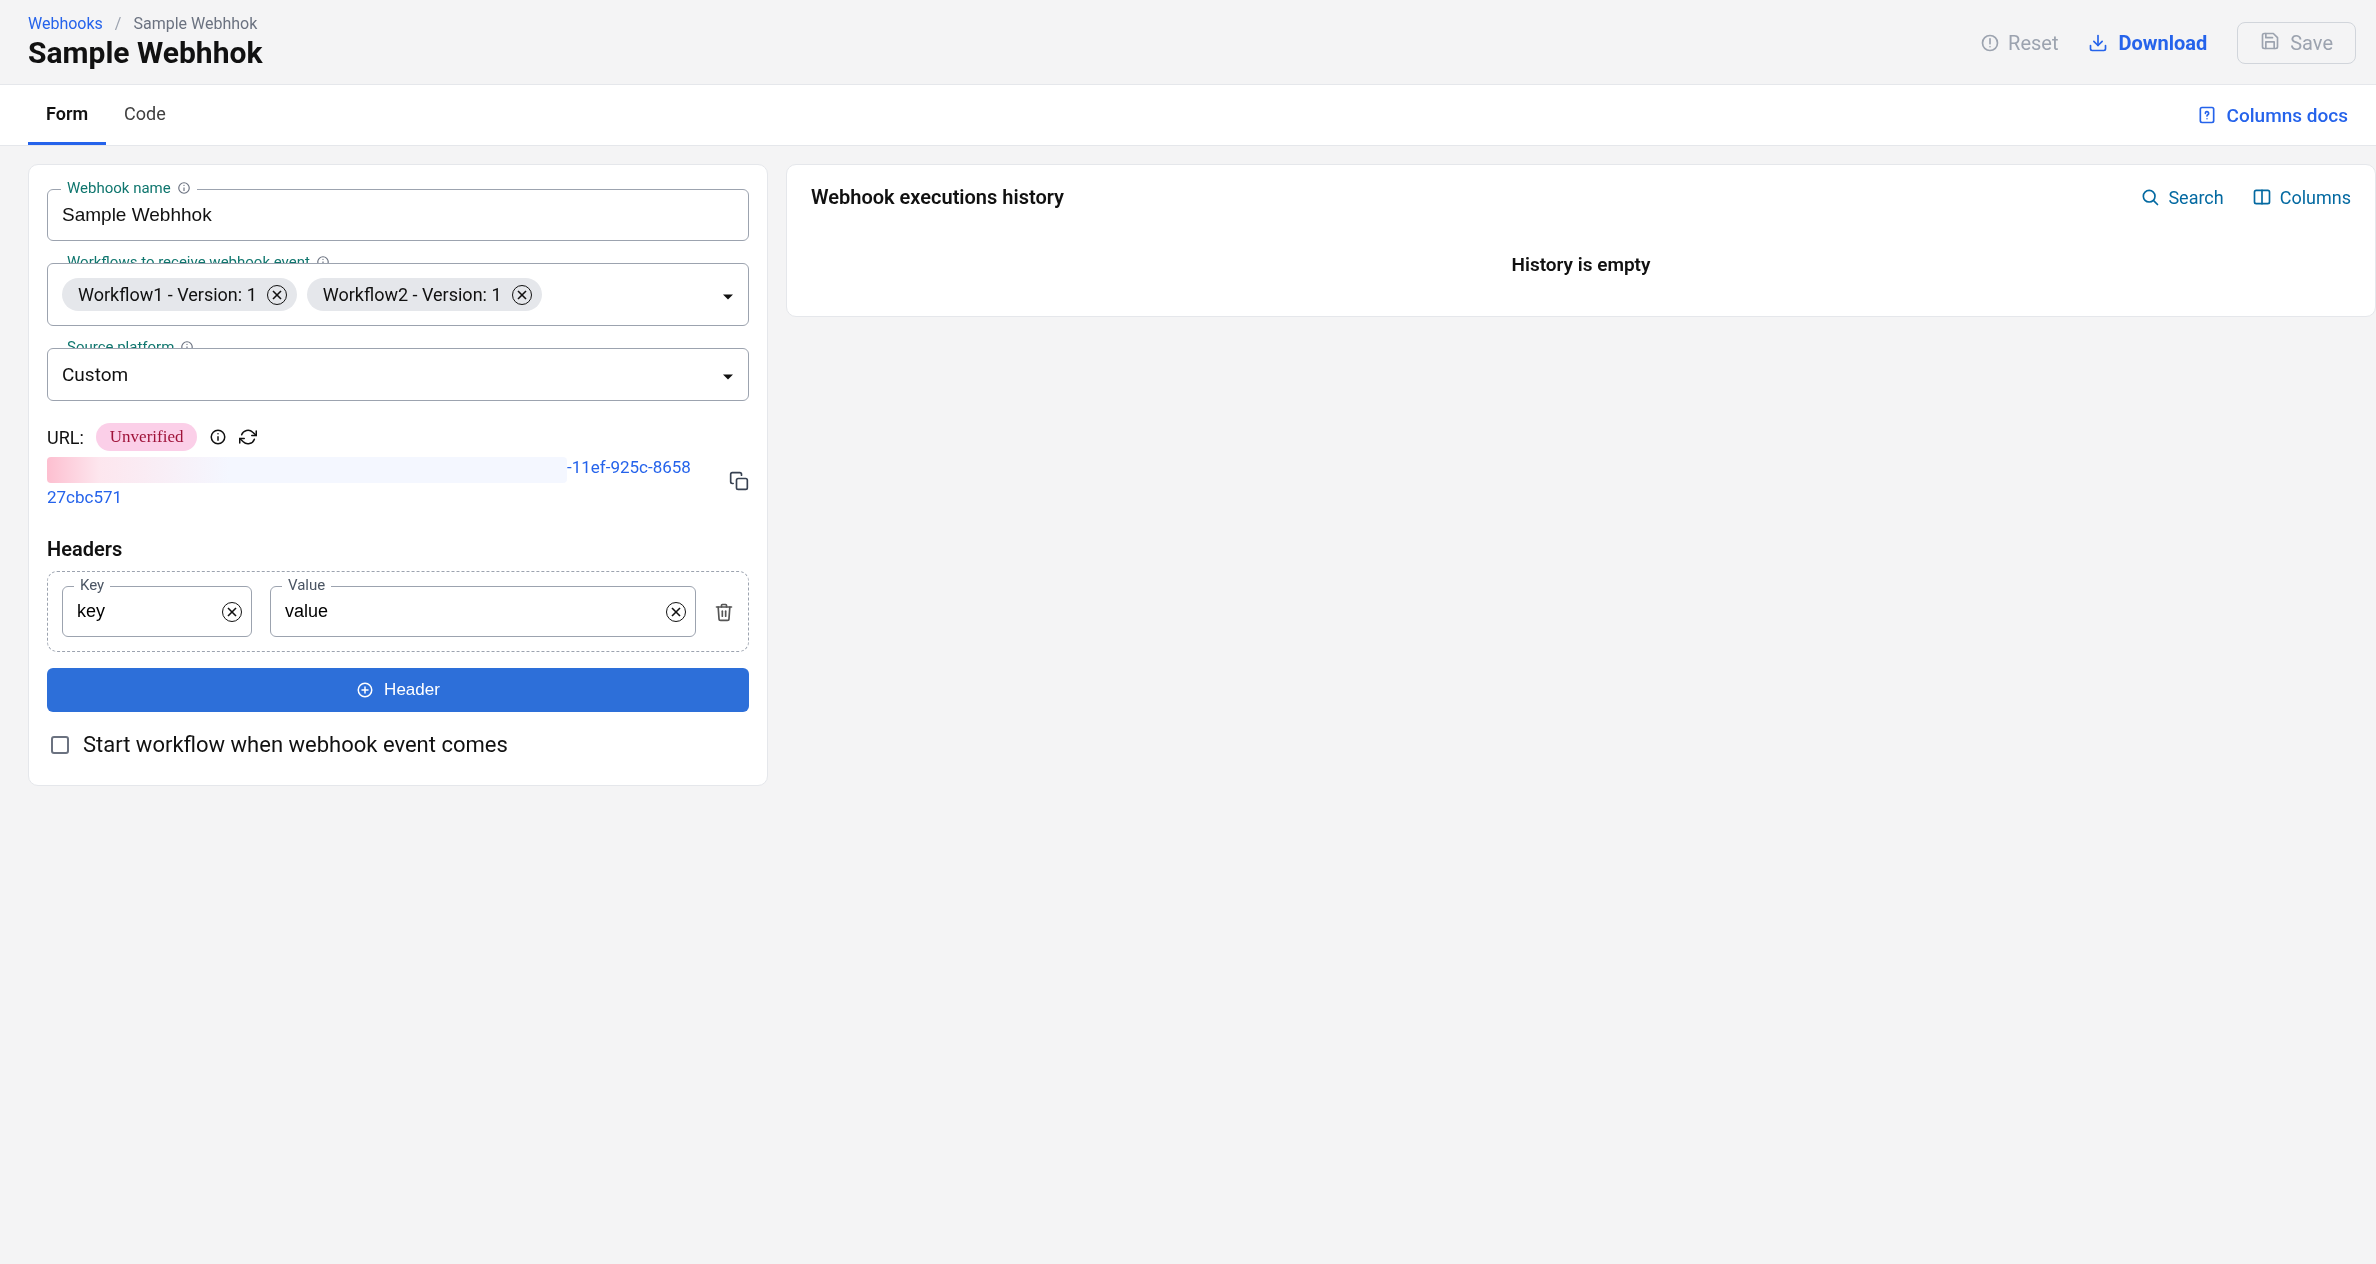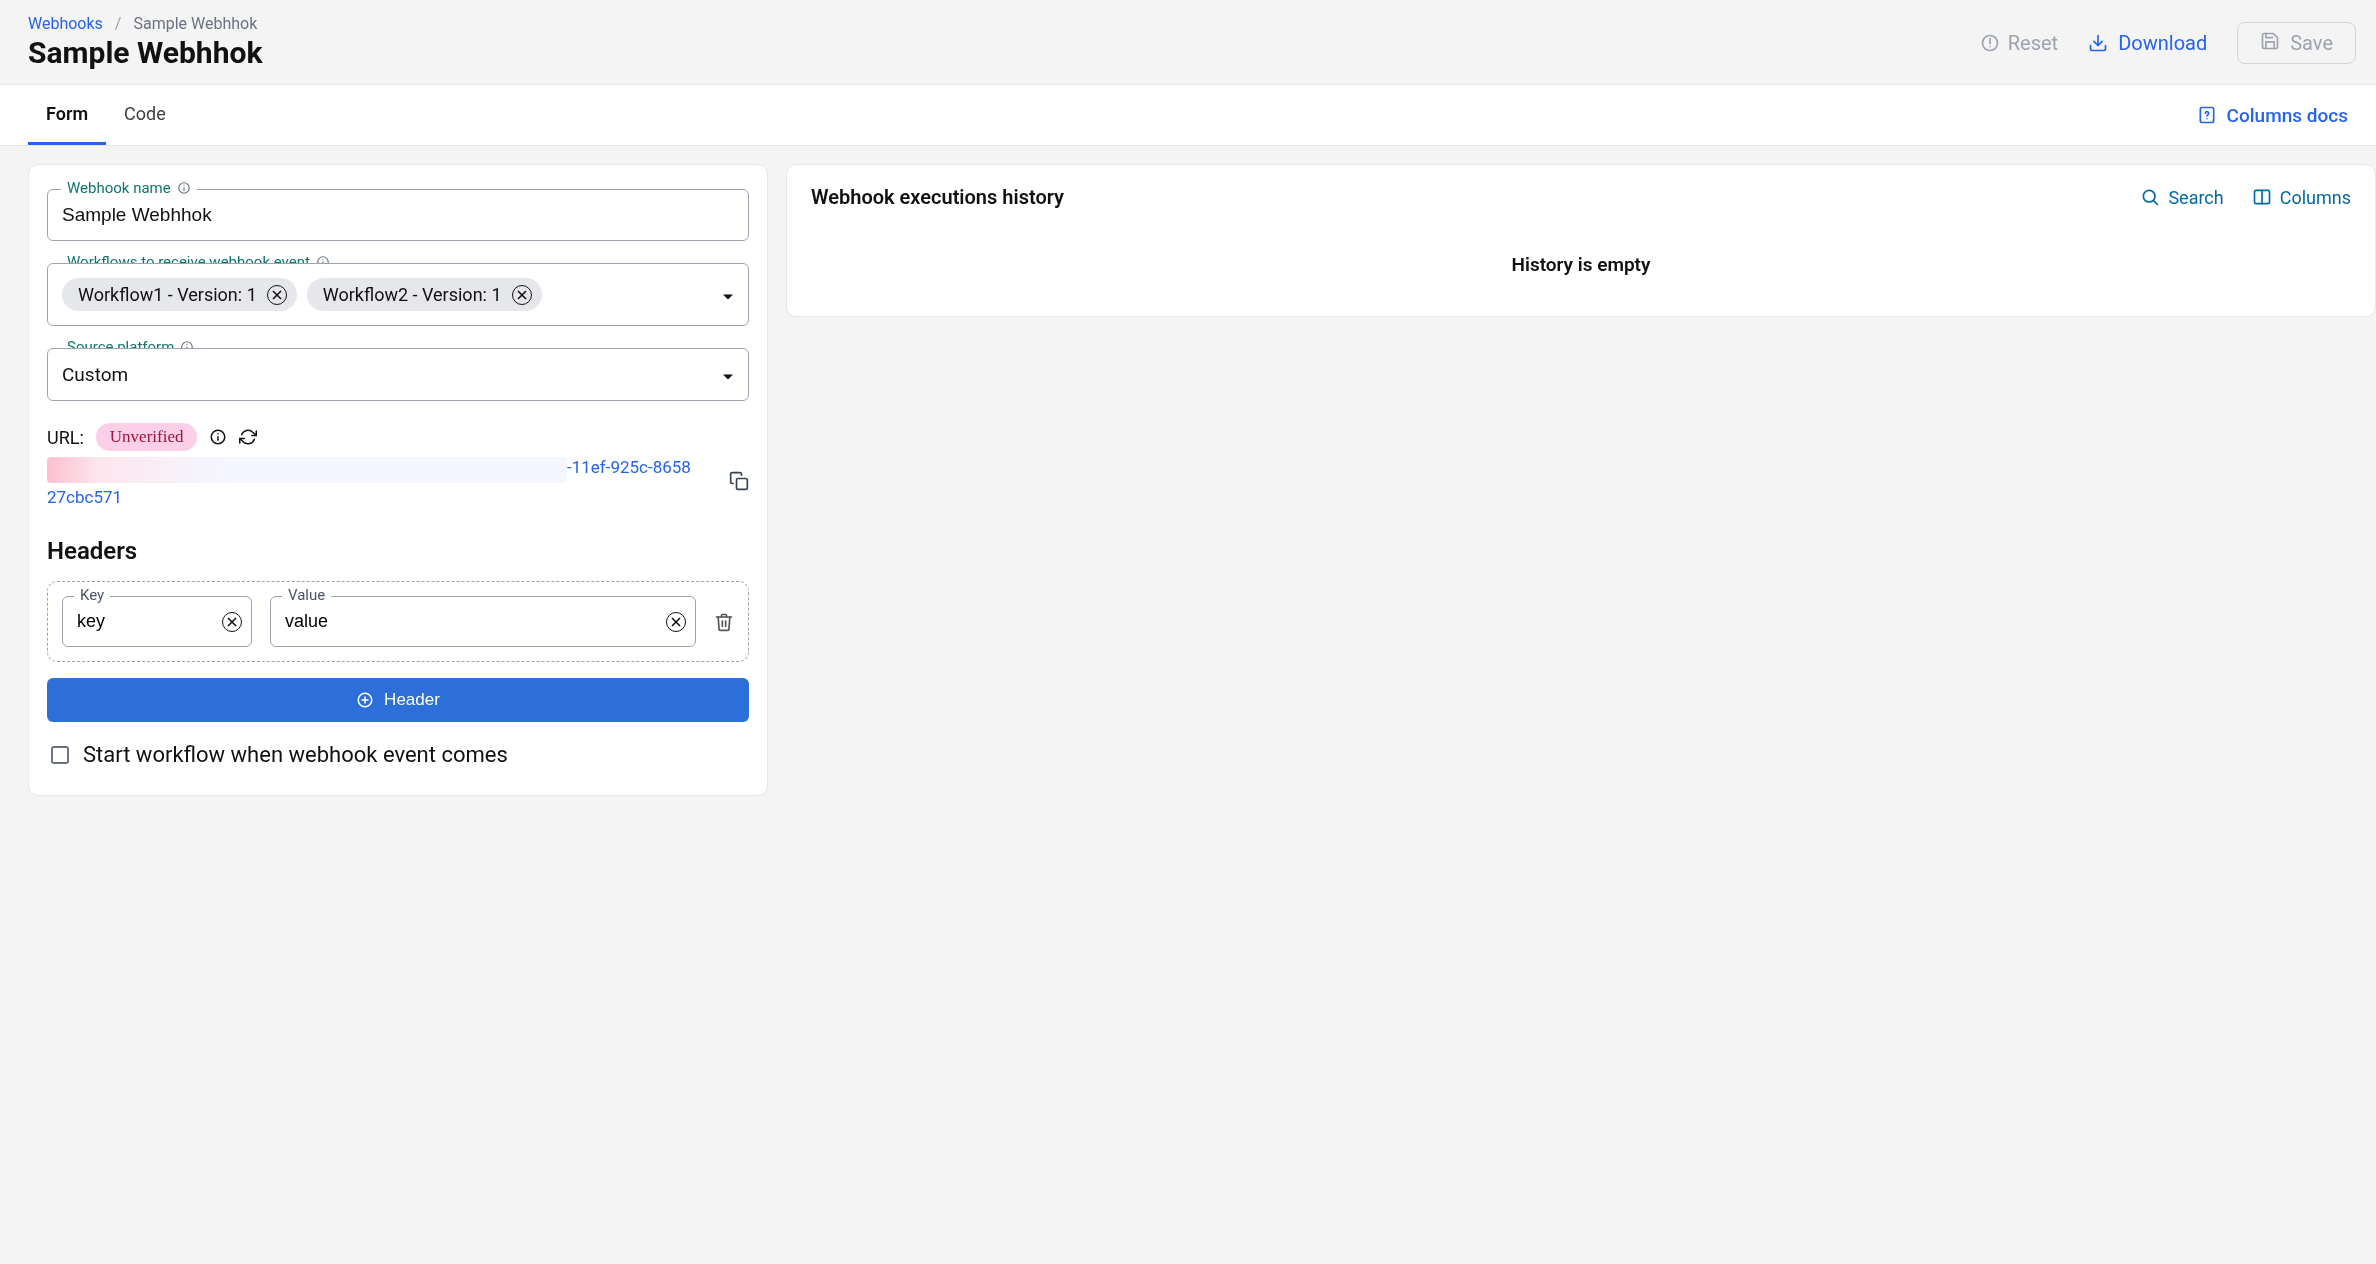--- a/index.html
+++ b/index.html
@@ -9,21 +9,21 @@
   .page { width: 100%; }
 
   
   .header { padding: 14px 28px 10px 28px; position: relative; border-bottom: 1px solid #e5e7eb; }
   .breadcrumb { font-size: 16px; color: #6b7280; display: flex; align-items: center; gap: 12px; }
   .breadcrumb .sep { color: #9ca3af; }
   .page-title { font-size: 30px; font-weight: 700; margin: 2px 0 4px 0; }
 
   .header-actions { position: absolute; right: 20px; top: 22px; display: flex; align-items: center; gap: 30px; font-size: 20px; }
   .header-actions .ghost { color: #9ca3af; display: inline-flex; align-items: center; gap: 8px; cursor: pointer; }
-  .header-actions .primary-link { color: #2563eb; display: inline-flex; align-items: center; gap: 10px; cursor: pointer; font-weight: 400; }
+  .header-actions .primary-link { color: #2563eb; display: inline-flex; align-items: center; gap: 10px; cursor: pointer; font-weight: 700; }
   .header-actions .save-btn { border: 1px solid #d1d5db; border-radius: 8px; padding: 8px 22px; color: #9ca3af; background: #fff0; display: inline-flex; align-items: flex-start; gap: 10px; cursor: pointer; }
 
   .ico { width: 20px; height: 20px; display: inline-block; }
   .ico svg { width: 100%; height: 100%; display: block; }
 
   
   .tabsbar { background: #fff; border-bottom: 1px solid #e5e7eb; display: flex; align-items: center; padding: 0 28px; position: relative; }
   .tab { padding: 18px 18px; font-size: 18px; color: #404040; cursor: pointer; border-bottom: 3px solid transparent; }
   .tab.active { color: #111; font-weight: 600; border-bottom-color: #2563eb; }
   .tabsbar .spacer { flex: 1; }
@@ -51,21 +51,21 @@
 
   .url-wrap { display:flex; align-items:flex-start; gap:24px; margin-bottom: 30px; }
   .url-text { flex: 1; position: relative; }
   .url-text .redact { height: 26px; border-radius: 4px;
     background: linear-gradient(90deg, #fdbfd0 0%, #fde6ee 10%, #f4f7ff 35%, #f4f7ff 100%);
     display:inline-block; width: 520px; vertical-align: top; }
   .url-text .tail { color:#2563eb; font-size:17px; display:inline; }
   .url-text .line2 { color:#2563eb; font-size:17px; margin-top:4px; }
   .copy-ico { color:#374151; cursor:pointer; margin-top: 14px; }
 
-  .section-title { font-size: 24px; font-weight: 600; margin: 8px 0 16px 0; }
+  .section-title { font-size: 20px; font-weight: 600; margin: 8px 0 10px 0; }
   .dashed { border: 1px dashed #9ca3af; border-radius: 10px; padding: 14px 14px; display:flex; gap: 18px; align-items:center; margin-bottom: 16px; }
   .mini-field { position: relative; }
   .mini-field .label { position:absolute; top:-10px; left:12px; background:#fff; padding:0 6px; font-size:15px; color:#4b5563; }
   .mini-field .inp { border:1px solid #9ca3af; border-radius:6px; padding: 14px 40px 14px 14px; font-size:18px; width: 100%; }
   .mini-field .clear { position:absolute; right:10px; top:50%; transform:translateY(-50%); width:20px; height:20px; border:1.5px solid #111; border-radius:50%; display:inline-flex; align-items:center; justify-content:center; cursor:pointer; }
   .mini-key { width: 190px; }
   .mini-val { flex: 1; }
   .trash { color:#555; cursor:pointer; }
 
   .add-btn { width:100%; background:#2d6fd9; color:#fff; border:none; border-radius:6px; padding: 12px 0; font-size:17px; font-weight:500; display:inline-flex; align-items:center; justify-content:center; gap:10px; cursor:pointer; }

